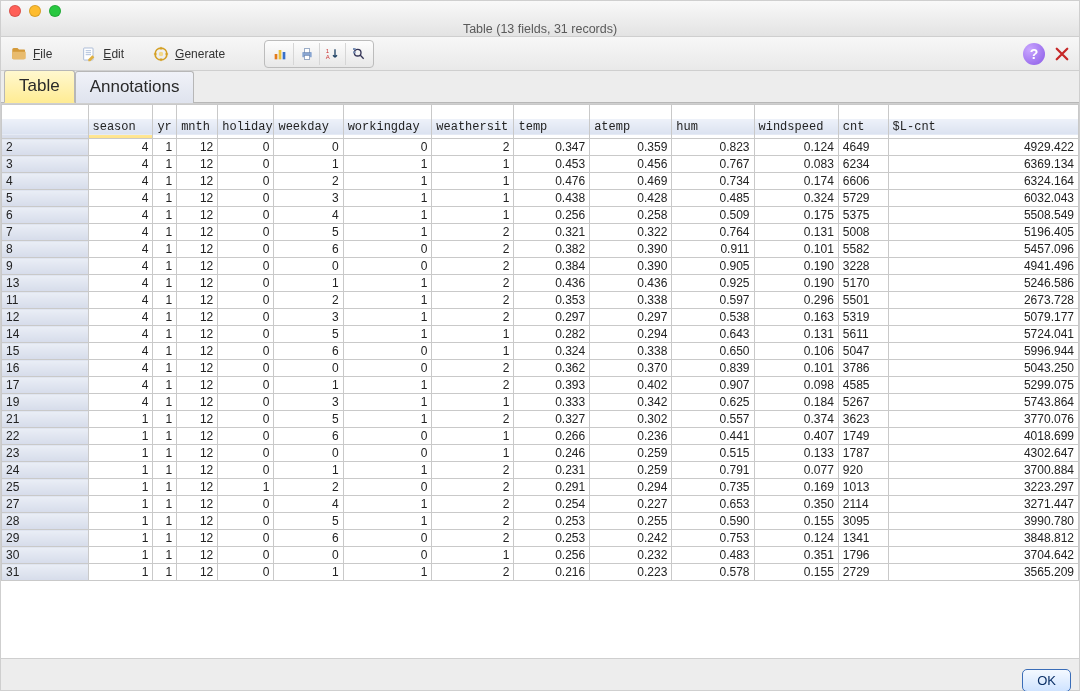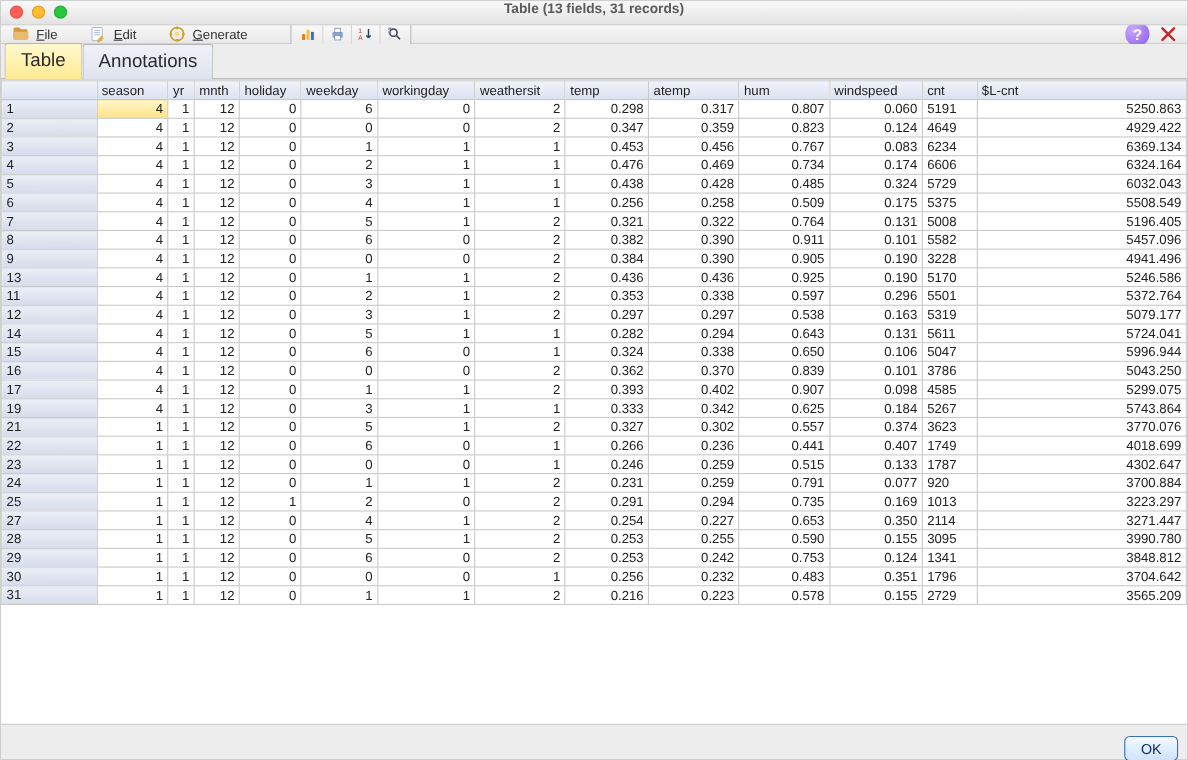--- a/index.html
+++ b/index.html
@@ -1,43 +1,43 @@
 <!DOCTYPE html>
 <html><head>
 <meta charset="utf-8">
 <style>
   * { box-sizing: border-box; }
   html, body { margin:0; padding:0; font-family: "Lucida Grande","Helvetica Neue",Arial,sans-serif; font-size:12px; background:#f4f4f4; color:#222; }
   .window { width:1080px; height:691px; margin:0 auto; background:#ededed; position:relative; display:flex; flex-direction:column; border:1px solid #cfcfcf; }
   
-  .titlebar { height:22px; background:linear-gradient(#f9f9f9,#e3e3e3); display:flex; align-items:flex-start; position:relative; border-bottom:1px solid #cfcfcf;font-weight:bold; }
+  .titlebar { height:36px; background:linear-gradient(#f9f9f9,#e3e3e3); display:flex; align-items:flex-end; position:relative; border-bottom:1px solid #cfcfcf; }
   .traffic { position:absolute; left:8px; top:4px; display:flex; gap:8px; }
   .tl { width:12px; height:12px; border-radius:50%; box-shadow:inset 0 0 0 1px rgba(0,0,0,.15);}
   .tl.red{background:#ff5f57;} .tl.yellow{background:#febc2e;} .tl.green{background:#28c840;}
   .title { flex:1; text-align:center; font-size:12.5px; color:#5a5a5a; }
   
-  .toolbar { height:17px; background:linear-gradient(#f7f7f7,#e9e9e9); border-bottom:1px solid #cfcfcf; display:flex; align-items:center; padding:0 6px; gap:22px; }
+  .toolbar { height:34px; background:linear-gradient(#f7f7f7,#e9e9e9); border-bottom:1px solid #cfcfcf; display:flex; align-items:center; padding:0 6px; gap:22px; }
   .menuitem { display:flex; align-items:center; gap:5px; cursor:pointer; color:#333; padding:3px 3px; }
   .menuitem .underline { text-decoration: underline; }
   .micon { width:18px; height:18px; display:flex; align-items:center; justify-content:center;}
   .tb-right { margin-left:auto; display:flex; align-items:center; gap:6px; }
   .tb-group { display:flex; align-items:center; gap:0; border:1px solid #bcbcbc; border-radius:4px; padding:2px; background:linear-gradient(#fdfdfd,#e8e8e8); margin-left:14px;}
   .tb-btn { width:26px; height:22px; display:flex; align-items:center; justify-content:center; cursor:pointer; }
   .tb-btn + .tb-btn { border-left:1px solid #d6d6d6; }
   .help-btn { width:22px; height:22px; border-radius:50%; background:radial-gradient(circle at 30% 30%,#c9a6ff,#8a5ae6);display:flex;align-items:center;justify-content:center;color:#fff;font-weight:bold;font-size:14px;cursor:pointer;}
   .close-btn { width:22px; height:22px; display:flex; align-items:center; justify-content:center; cursor:pointer;}
   
   .tabsbar { height:32px; display:flex; align-items:flex-end; padding-left:3px; background:#ededed; border-bottom:1px solid #b7b7b7;}
   .tab { padding:5px 14px 6px; border:1px solid #b7b7b7; border-bottom:none; margin-right:0; background:linear-gradient(#f0f2f8,#dfe3ee); color:#2a2a2a; font-size:17px; cursor:pointer; border-top-left-radius:3px; border-top-right-radius:3px; position:relative; top:1px;}
   .tab.active { background:linear-gradient(#fff8cf,#ffec95); z-index:2; border-bottom:1px solid #ffec95; }
   
   .tablewrap { flex:1; overflow:auto; background:#fff; border-top:1px solid #cfcfcf; }
   table { border-collapse:collapse; width:100%; table-layout:fixed; }
   th, td { border:1px solid #c9c9c9; padding:0 4px; height:17px; white-space:nowrap; overflow:hidden; font-size:12px; }
-  thead th { position:sticky; top:0; z-index:3; }
+  thead th { position:sticky; top:14px; z-index:3;font-family:Liberation Mono, monospace; }
   th.colhead { background:linear-gradient(#eef2fa,#dbe2f0); text-align:left; font-weight:normal; color:#222; }
   th.rowhead { background:linear-gradient(#eaeef6,#d6dcea); text-align:left; font-weight:normal; position:sticky; left:0; z-index:1;}
   th.corner { background:linear-gradient(#eef2fa,#dbe2f0); position:sticky; left:0; z-index:4;}
   thead th.rowhead-col { position:sticky; left:0; z-index:5; }
   td.num { text-align:right; }
   td.txt { text-align:left; }
   
   .footer { height:32px; background:#ededed; border-top:1px solid #cfcfcf; display:flex; align-items:center; justify-content:flex-end; padding:0 8px;}
   .ok-btn { padding:3px 14px; border:1px solid #3a6db8; border-radius:5px; background:linear-gradient(#f4f9ff,#cfe3ff); color:#0a2f66; cursor:pointer; font-size:13px;margin-top:12px;}
   
@@ -343,21 +343,21 @@
             <td class="num">12</td>
             <td class="num">0</td>
             <td class="num">2</td>
             <td class="num">1</td>
             <td class="num">2</td>
             <td class="num">0.353</td>
             <td class="num">0.338</td>
             <td class="num">0.597</td>
             <td class="num">0.296</td>
             <td class="txt">5501</td>
-            <td class="num">5372.764</td>
+            <td class="num">2673.728</td>
           </tr>
           <tr>
             <th class="rowhead">12</th>
             <td class="num">4</td>
             <td class="num">1</td>
             <td class="num">12</td>
             <td class="num">0</td>
             <td class="num">3</td>
             <td class="num">1</td>
             <td class="num">2</td>

